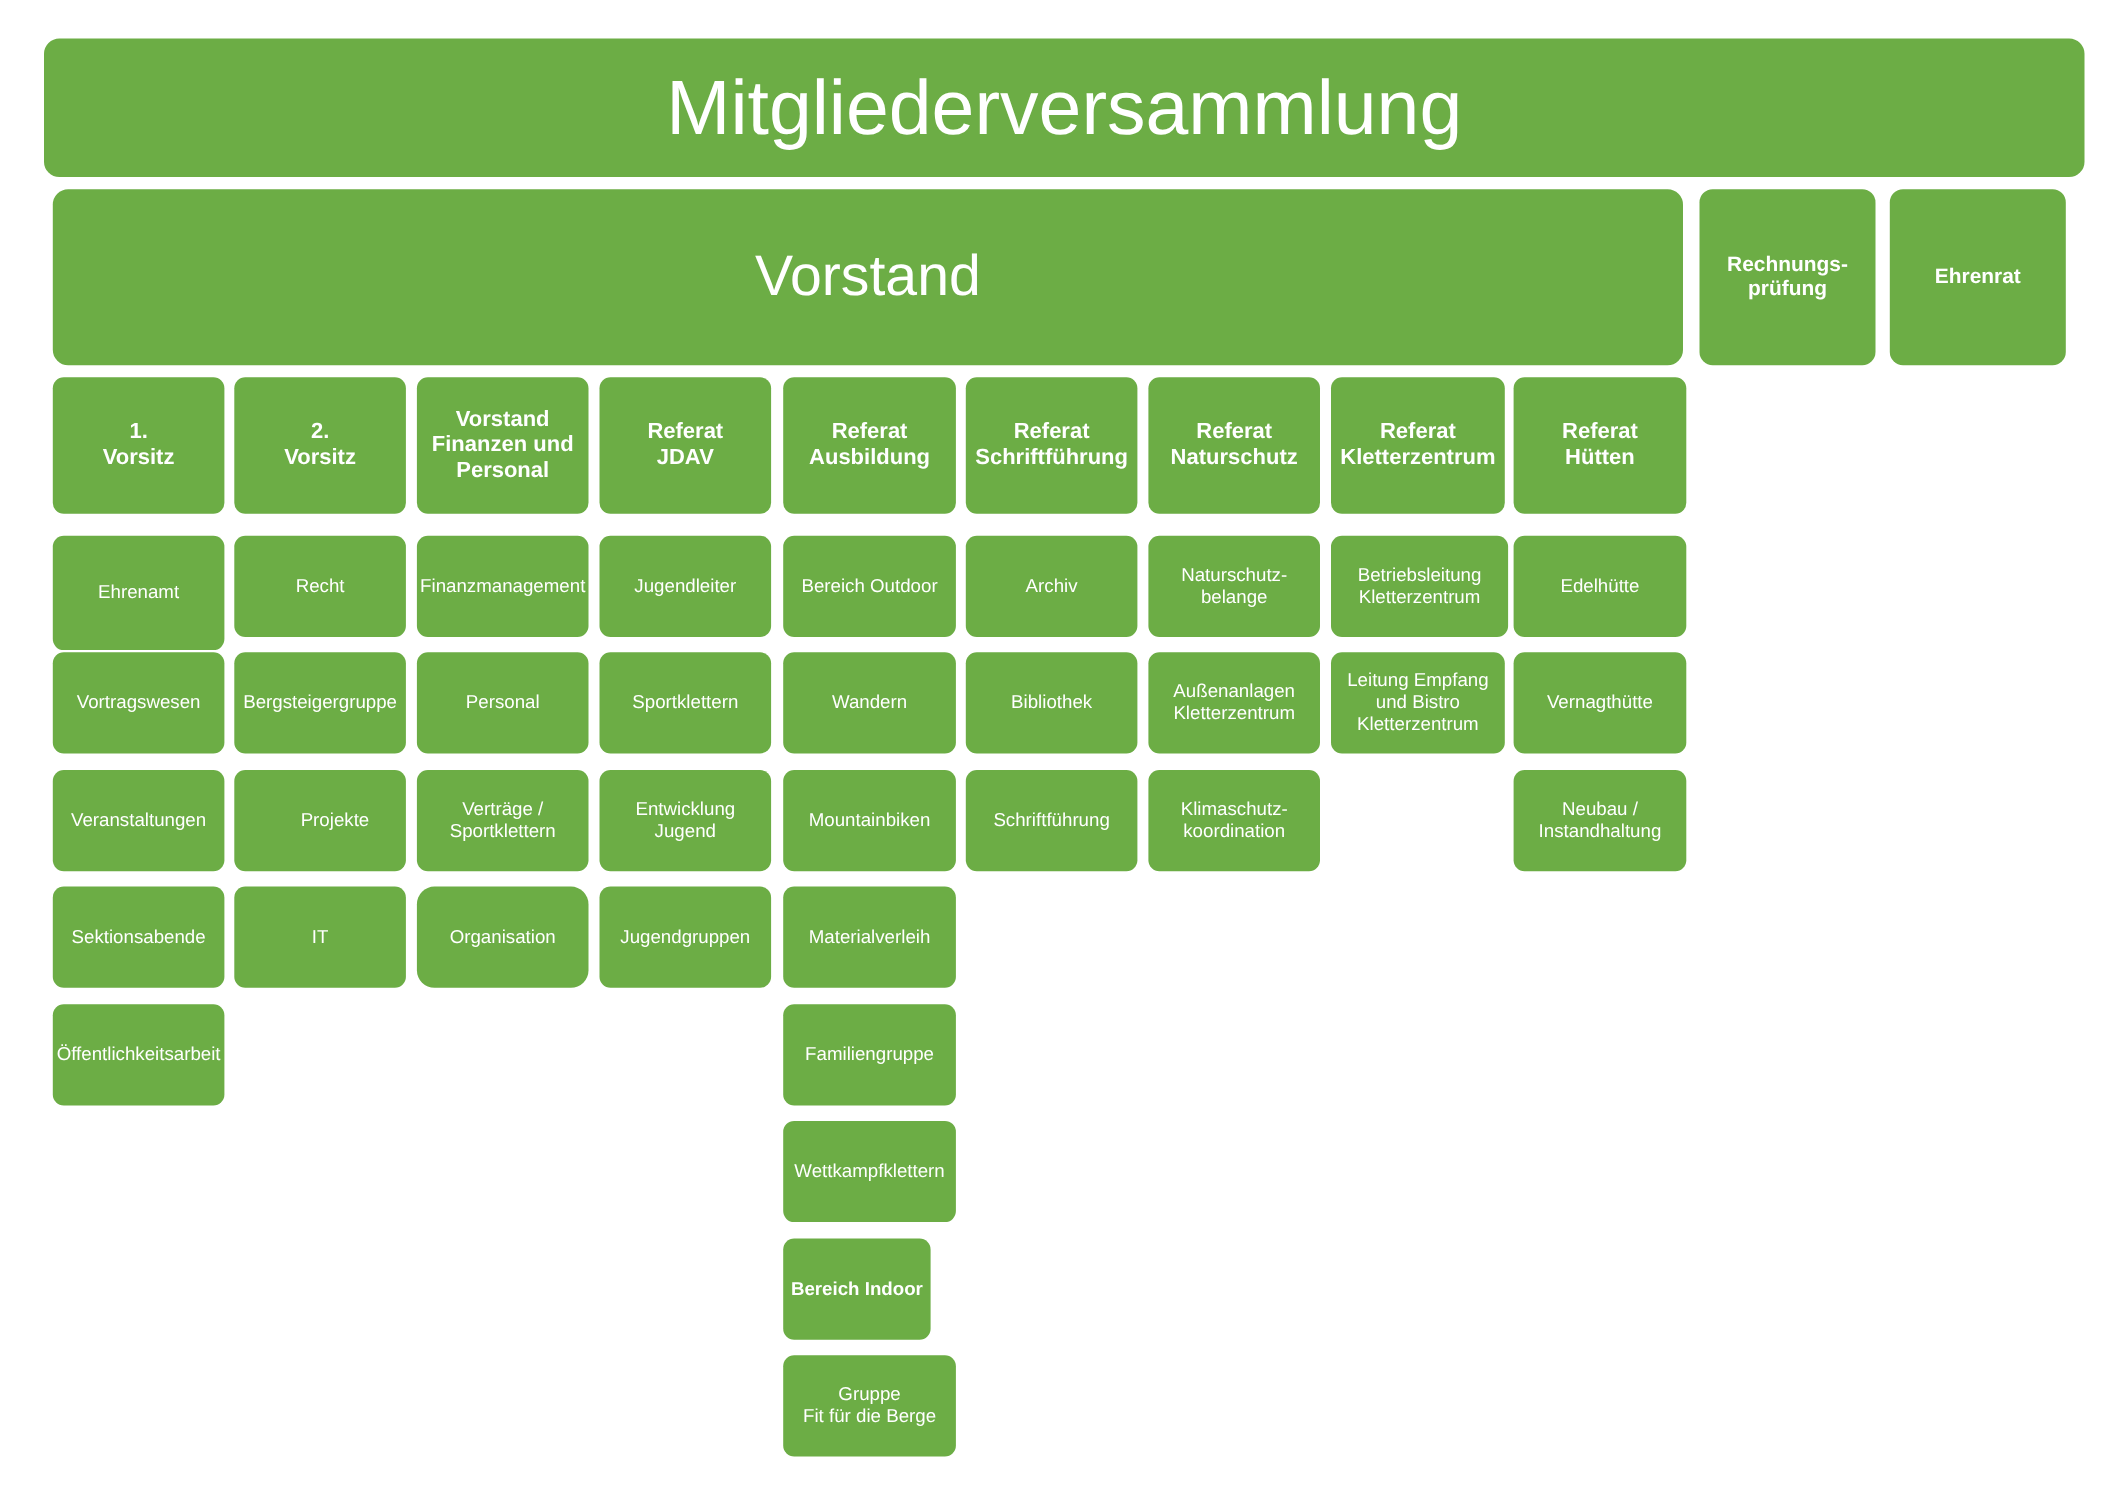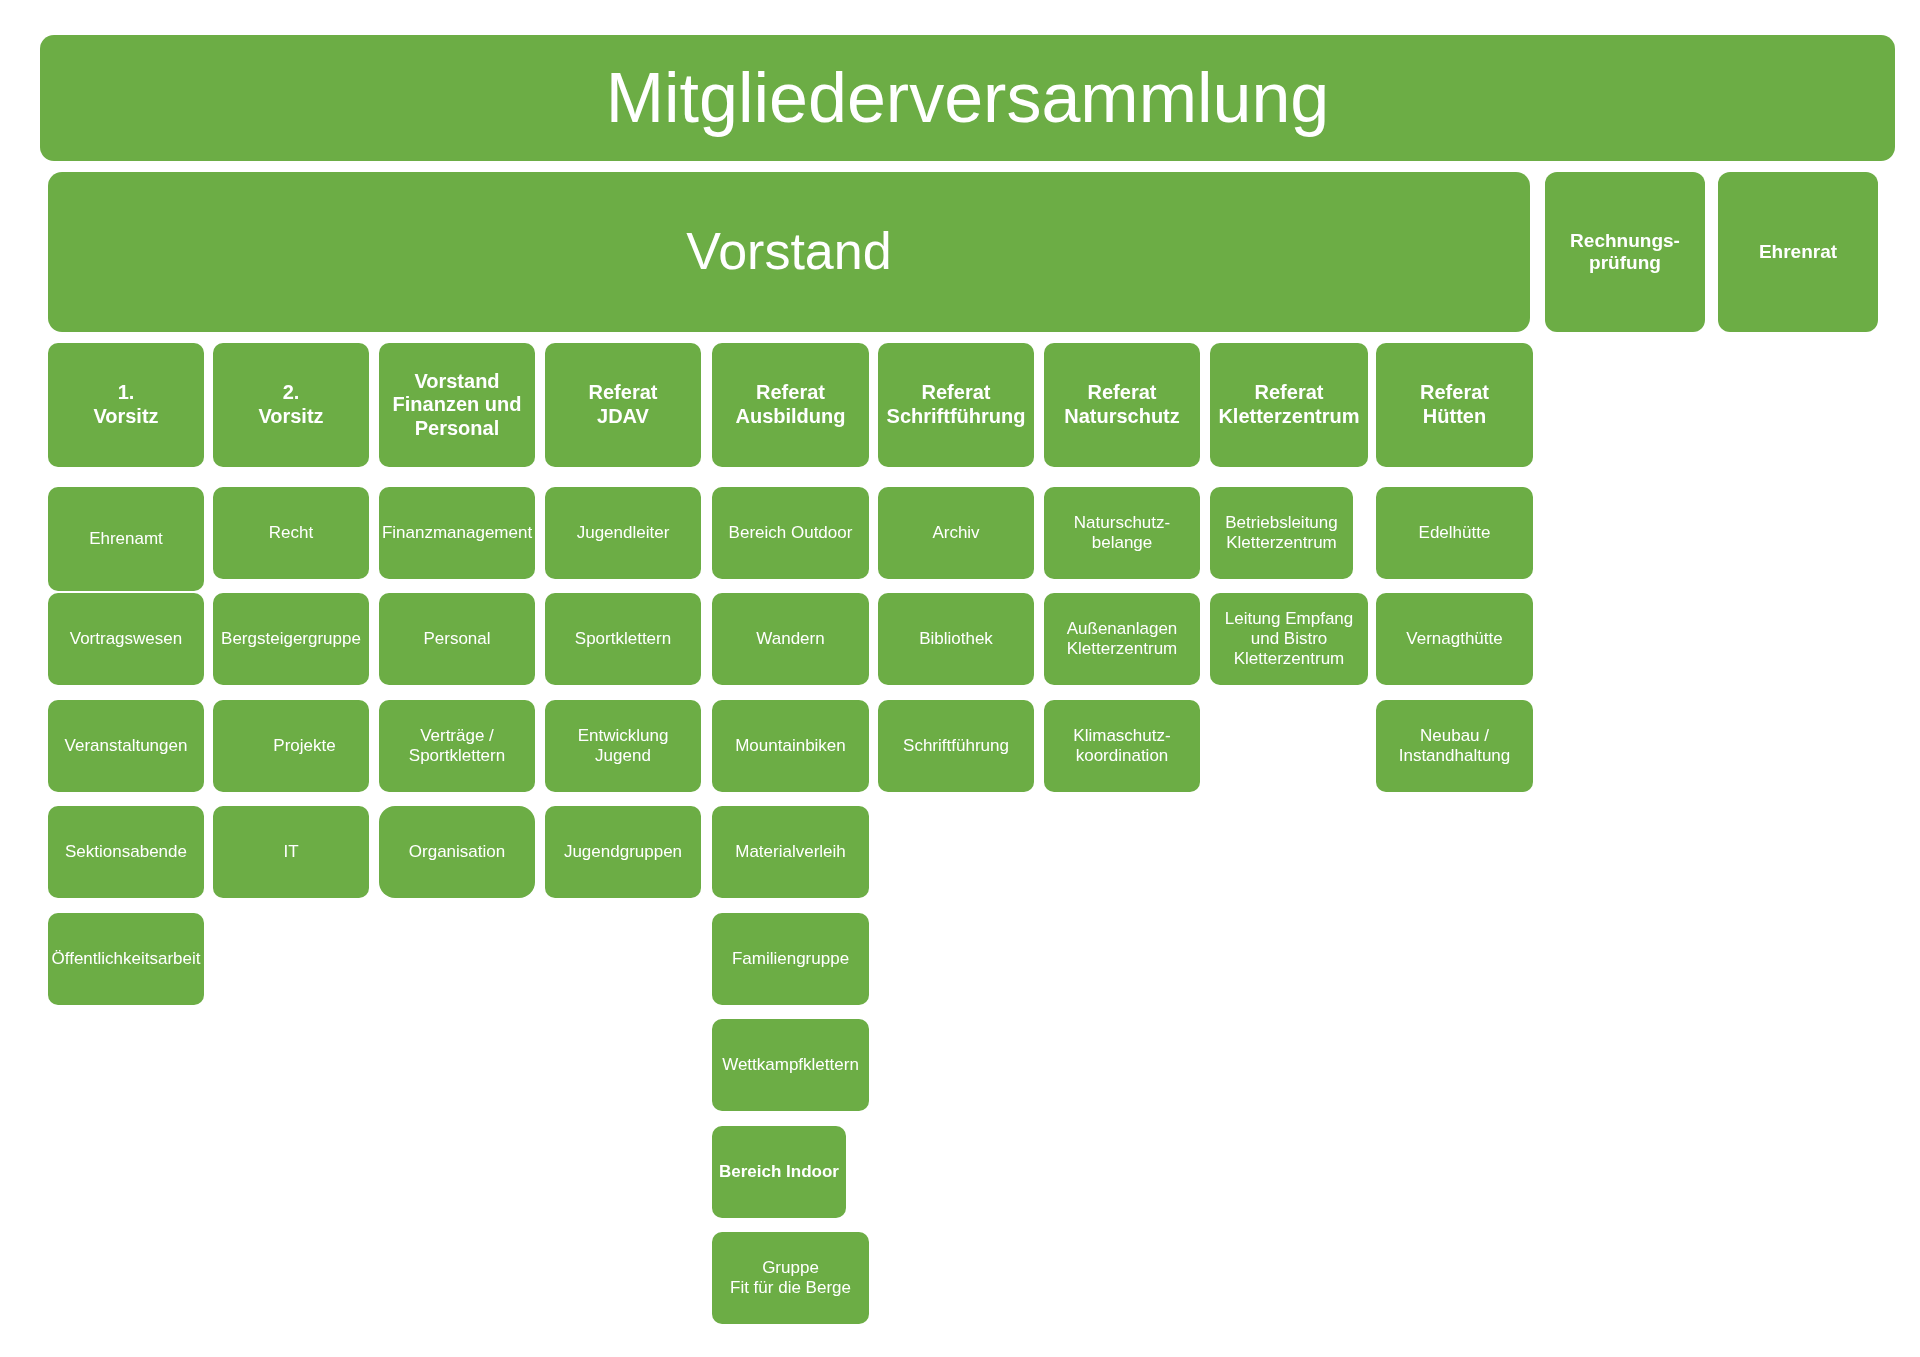--- a/index.html
+++ b/index.html
@@ -153,21 +153,21 @@
       <div class="node dept-head" style="left: 1044px; width: 156px;">Referat
 Naturschutz</div>
       <div class="node sub" style="left: 1044px; width: 156px; top: 487px; height: 92px;">Naturschutz-
 belange</div>
       <div class="node sub" style="left: 1044px; width: 156px; top: 593px; height: 92px;">Außenanlagen
 Kletterzentrum</div>
       <div class="node sub" style="left: 1044px; width: 156px; top: 700px; height: 92px;">Klimaschutz-
 koordination</div>
       <div class="node dept-head" style="left: 1210px; width: 158px;">Referat
 Kletterzentrum</div>
-      <div class="node sub" style="left: 1210px; width: 143px; top: 487px; height: 92px;">Betriebsleitung
+      <div class="node sub" style="left: 1210px; width: 161px; top: 487px; height: 92px;">Betriebsleitung
 Kletterzentrum</div>
       <div class="node sub" style="left: 1210px; width: 158px; top: 593px; height: 92px;">Leitung Empfang
 und Bistro
 Kletterzentrum</div>
       <div class="node dept-head" style="left: 1376px; width: 157px;">Referat
 Hütten</div>
       <div class="node sub" style="left: 1376px; width: 157px; top: 487px; height: 92px;">Edelhütte</div>
       <div class="node sub" style="left: 1376px; width: 157px; top: 593px; height: 92px;">Vernagthütte</div>
       <div class="node sub" style="left: 1376px; width: 157px; top: 700px; height: 92px;">Neubau /
 Instandhaltung</div>

